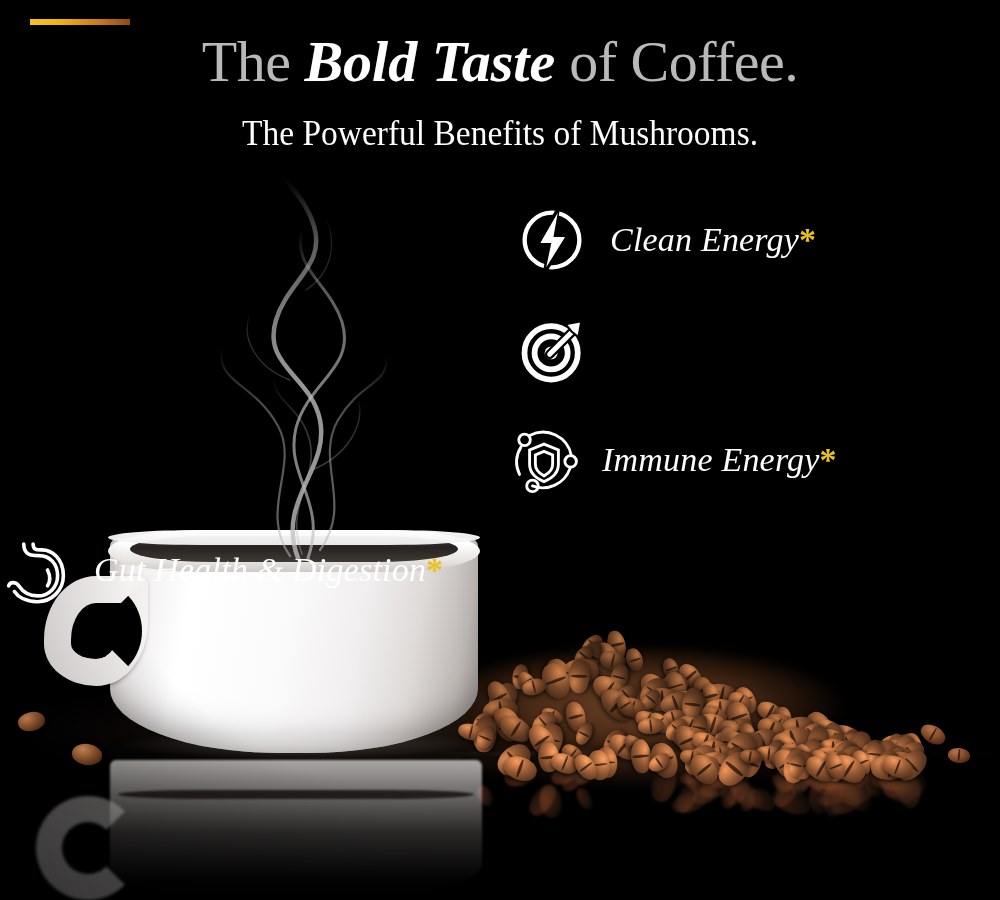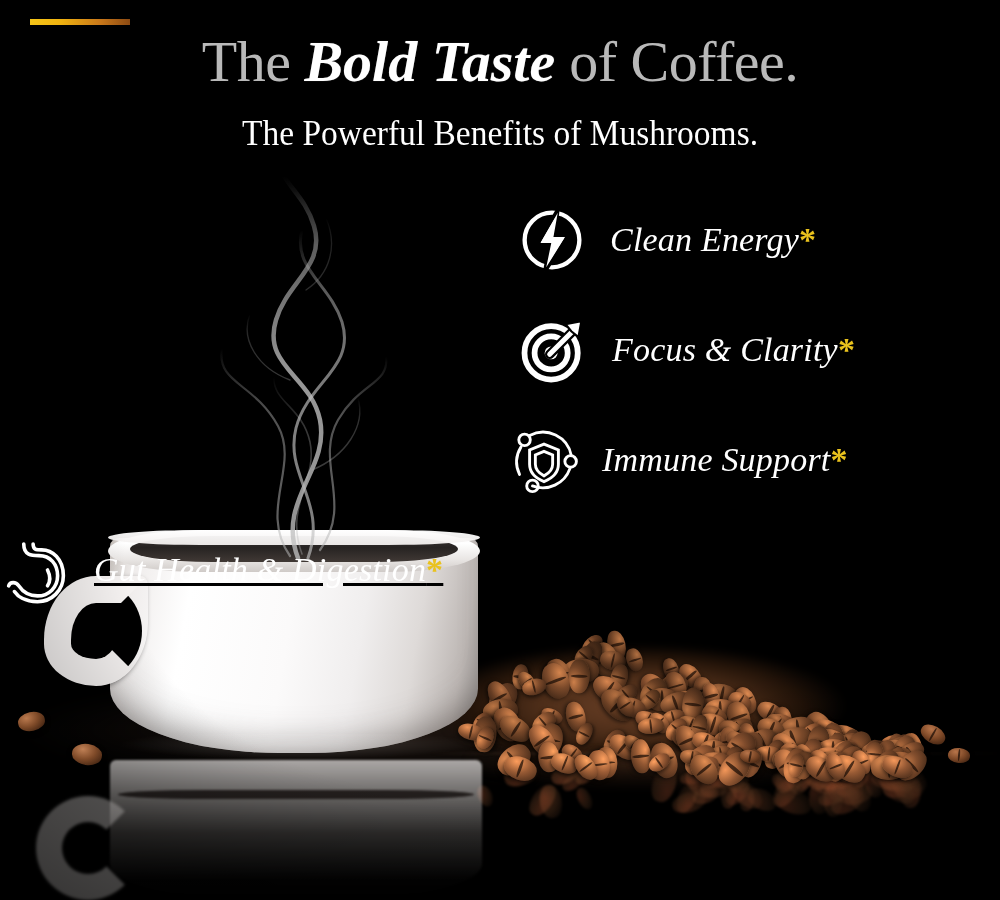--- a/index.html
+++ b/index.html
@@ -154,21 +154,21 @@
     text-shadow:0 0 1px rgba(255,255,255,.35);
   }
 
   .subhead{
     position:absolute; left:0; top:112px; width:1000px; text-align:center;
     color:#ffffff; font-size:36px; font-weight:400; white-space:nowrap;
     transform:scaleX(.93); transform-origin:50% 50%;
   }
 
   
-  .benefits{ position:absolute; left:0; top:185px; width:888px;text-decoration:underline; }
+  .benefits{ position:absolute; left:0; top:185px; width:888px; }
   .benefit-row{
     position:relative; display:flex; align-items:center; gap:22px;
     height:110px;
   }
   .benefit-row[data-row="0"]{ padding-left:516px; }
   .benefit-row[data-row="1"]{ padding-left:518px; }
   .benefit-row[data-row="2"]{ padding-left:508px; }
   .benefit-row[data-row="3"]{ }
 
   .b-icon{ width:72px; height:72px; flex:none; display:block; }
@@ -513,37 +513,36 @@
         <span class="b-icon">
           <svg viewBox="0 0 100 100" fill="none">
             <circle cx="46" cy="54" r="37" stroke="#fff" stroke-width="8"></circle>
             <circle cx="46" cy="54" r="23" stroke="#fff" stroke-width="8"></circle>
             <circle cx="46" cy="54" r="9" fill="#fff"></circle>
             <path d="M44 56 L80 20" stroke="#000" stroke-width="13" stroke-linecap="round"></path>
             <path d="M44 56 L78 22" stroke="#fff" stroke-width="7" stroke-linecap="round"></path>
             <path d="M66 14 L88 10 L84 32 L74 24 Z" fill="#fff" stroke="#000" stroke-width="3"></path>
           </svg>
         </span>
-        <span class="b-label"><span>Focus &amp; Clarity</span><span class="b-star">*</span></span>
       </div>
 
       <div class="benefit-row" data-row="2">
         <span class="b-icon">
           <svg viewBox="0 0 100 100" fill="none" stroke="#fff" stroke-width="4" stroke-linecap="round">
             <path d="M30 16 A40 40 0 0 1 88 44"></path>
             <path d="M86 62 A40 40 0 0 1 34 86"></path>
             <path d="M16 70 A40 40 0 0 1 18 32"></path>
             <circle cx="23" cy="22" r="8"></circle>
             <circle cx="87" cy="52" r="8"></circle>
             <circle cx="34" cy="86" r="8"></circle>
             <path d="M50 28 L70 36 V56 C70 68 60 76 50 80 C40 76 30 68 30 56 V36 Z"></path>
             <path d="M50 38 L62 43 V56 C62 63 56 69 50 72 C44 69 38 63 38 56 V43 Z"></path>
           </svg>
         </span>
-        <span class="b-label"><span>Immune Support</span><span class="b-star">*</span></span>
+        <span class="b-label"><span>Immune Energy</span><span class="b-star">*</span></span>
       </div>
 
       <div class="benefit-row" data-row="3">
         <span class="b-icon">
           <svg viewBox="0 0 100 100" fill="none" stroke="#fff" stroke-width="5" stroke-linecap="round" stroke-linejoin="round">
             <path d="M33 14 C33 30 44 30 54 30 C70 30 80 42 80 58 C80 74 68 86 52 86 C38 86 30 78 26 72 C22 66 14 66 12 72"></path>
             <path d="M46 14 C46 22 50 22 58 22 C72 22 88 34 88 58 C88 78 72 94 52 94 C34 94 24 86 20 80"></path>
             <path d="M66 50 C70 58 70 66 66 72"></path>
           </svg>
         </span>

